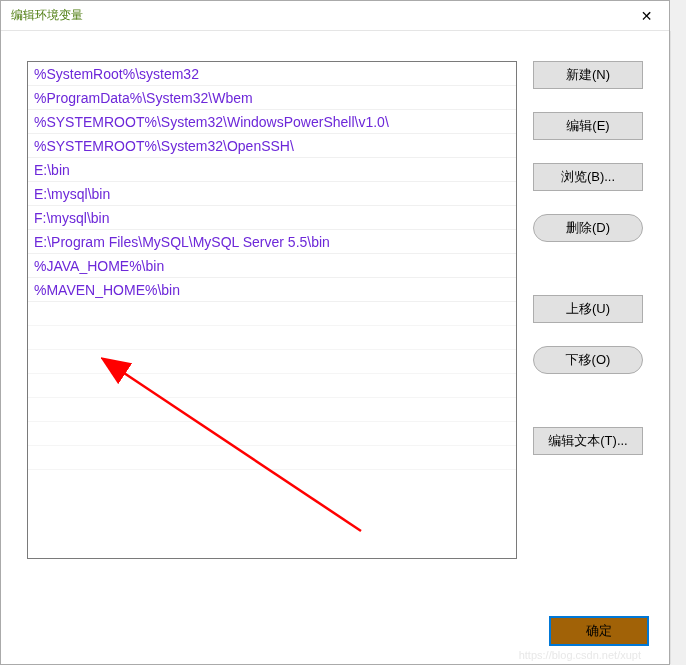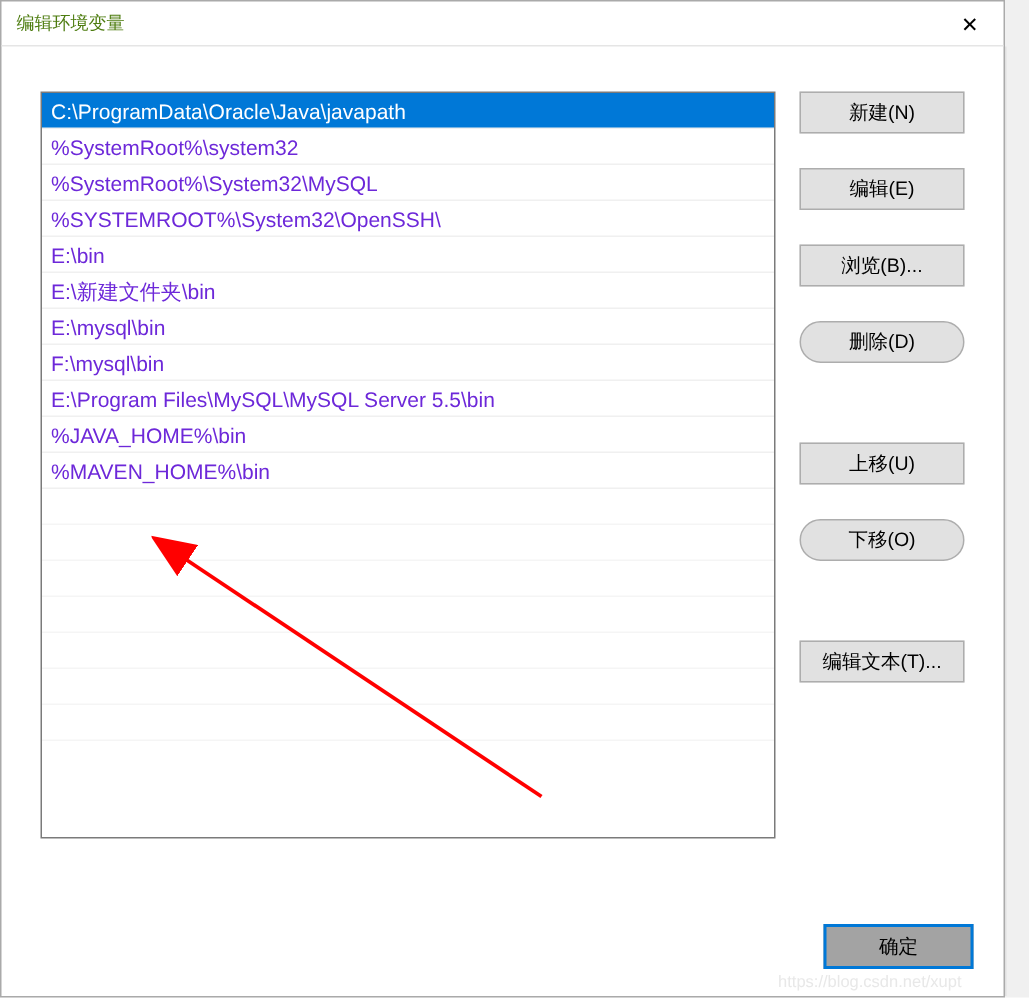--- a/index.html
+++ b/index.html
@@ -97,21 +97,21 @@
       right: 20px;
       display: flex;
       gap: 10px;
     }
     .footer .btn {
       width: 100px;
       height: 30px;
     }
     .btn.primary {
       border: 2px solid #0078d7;
-      background: #a3a3a3;
+      background: #a16207;
     }
     .arrow-overlay {
       position: absolute;
       top: 350px;
       left: 100px;
       pointer-events: none;
     }
     .scrollbar-stub {
       position: absolute;
       right: 1px;
@@ -136,26 +136,25 @@
 <div class="dialog">
   <div class="titlebar">
     <span class="title">编辑环境变量</span>
     <div class="close-btn">
       <span>✕</span>
     </div>
   </div>
 
   <div class="content">
     <div class="listbox" id="listbox">
-        <div class="list-item selected">C:\ProgramData\Oracle\Java\javapath</div>
         <div class="list-item">%SystemRoot%\system32</div>
-        <div class="list-item">%SystemRoot%\System32\MySQL</div>
+        <div class="list-item">%ProgramData%\System32\Wbem</div>
+        <div class="list-item">%SYSTEMROOT%\System32\WindowsPowerShell\v1.0\</div>
         <div class="list-item">%SYSTEMROOT%\System32\OpenSSH\</div>
         <div class="list-item">E:\bin</div>
-        <div class="list-item">E:\新建文件夹\bin</div>
         <div class="list-item">E:\mysql\bin</div>
         <div class="list-item">F:\mysql\bin</div>
         <div class="list-item">E:\Program Files\MySQL\MySQL Server 5.5\bin</div>
         <div class="list-item">%JAVA_HOME%\bin</div>
         <div class="list-item">%MAVEN_HOME%\bin</div>
         <div class="list-item empty"></div>
         <div class="list-item empty"></div>
         <div class="list-item empty"></div>
         <div class="list-item empty"></div>
         <div class="list-item empty"></div>

